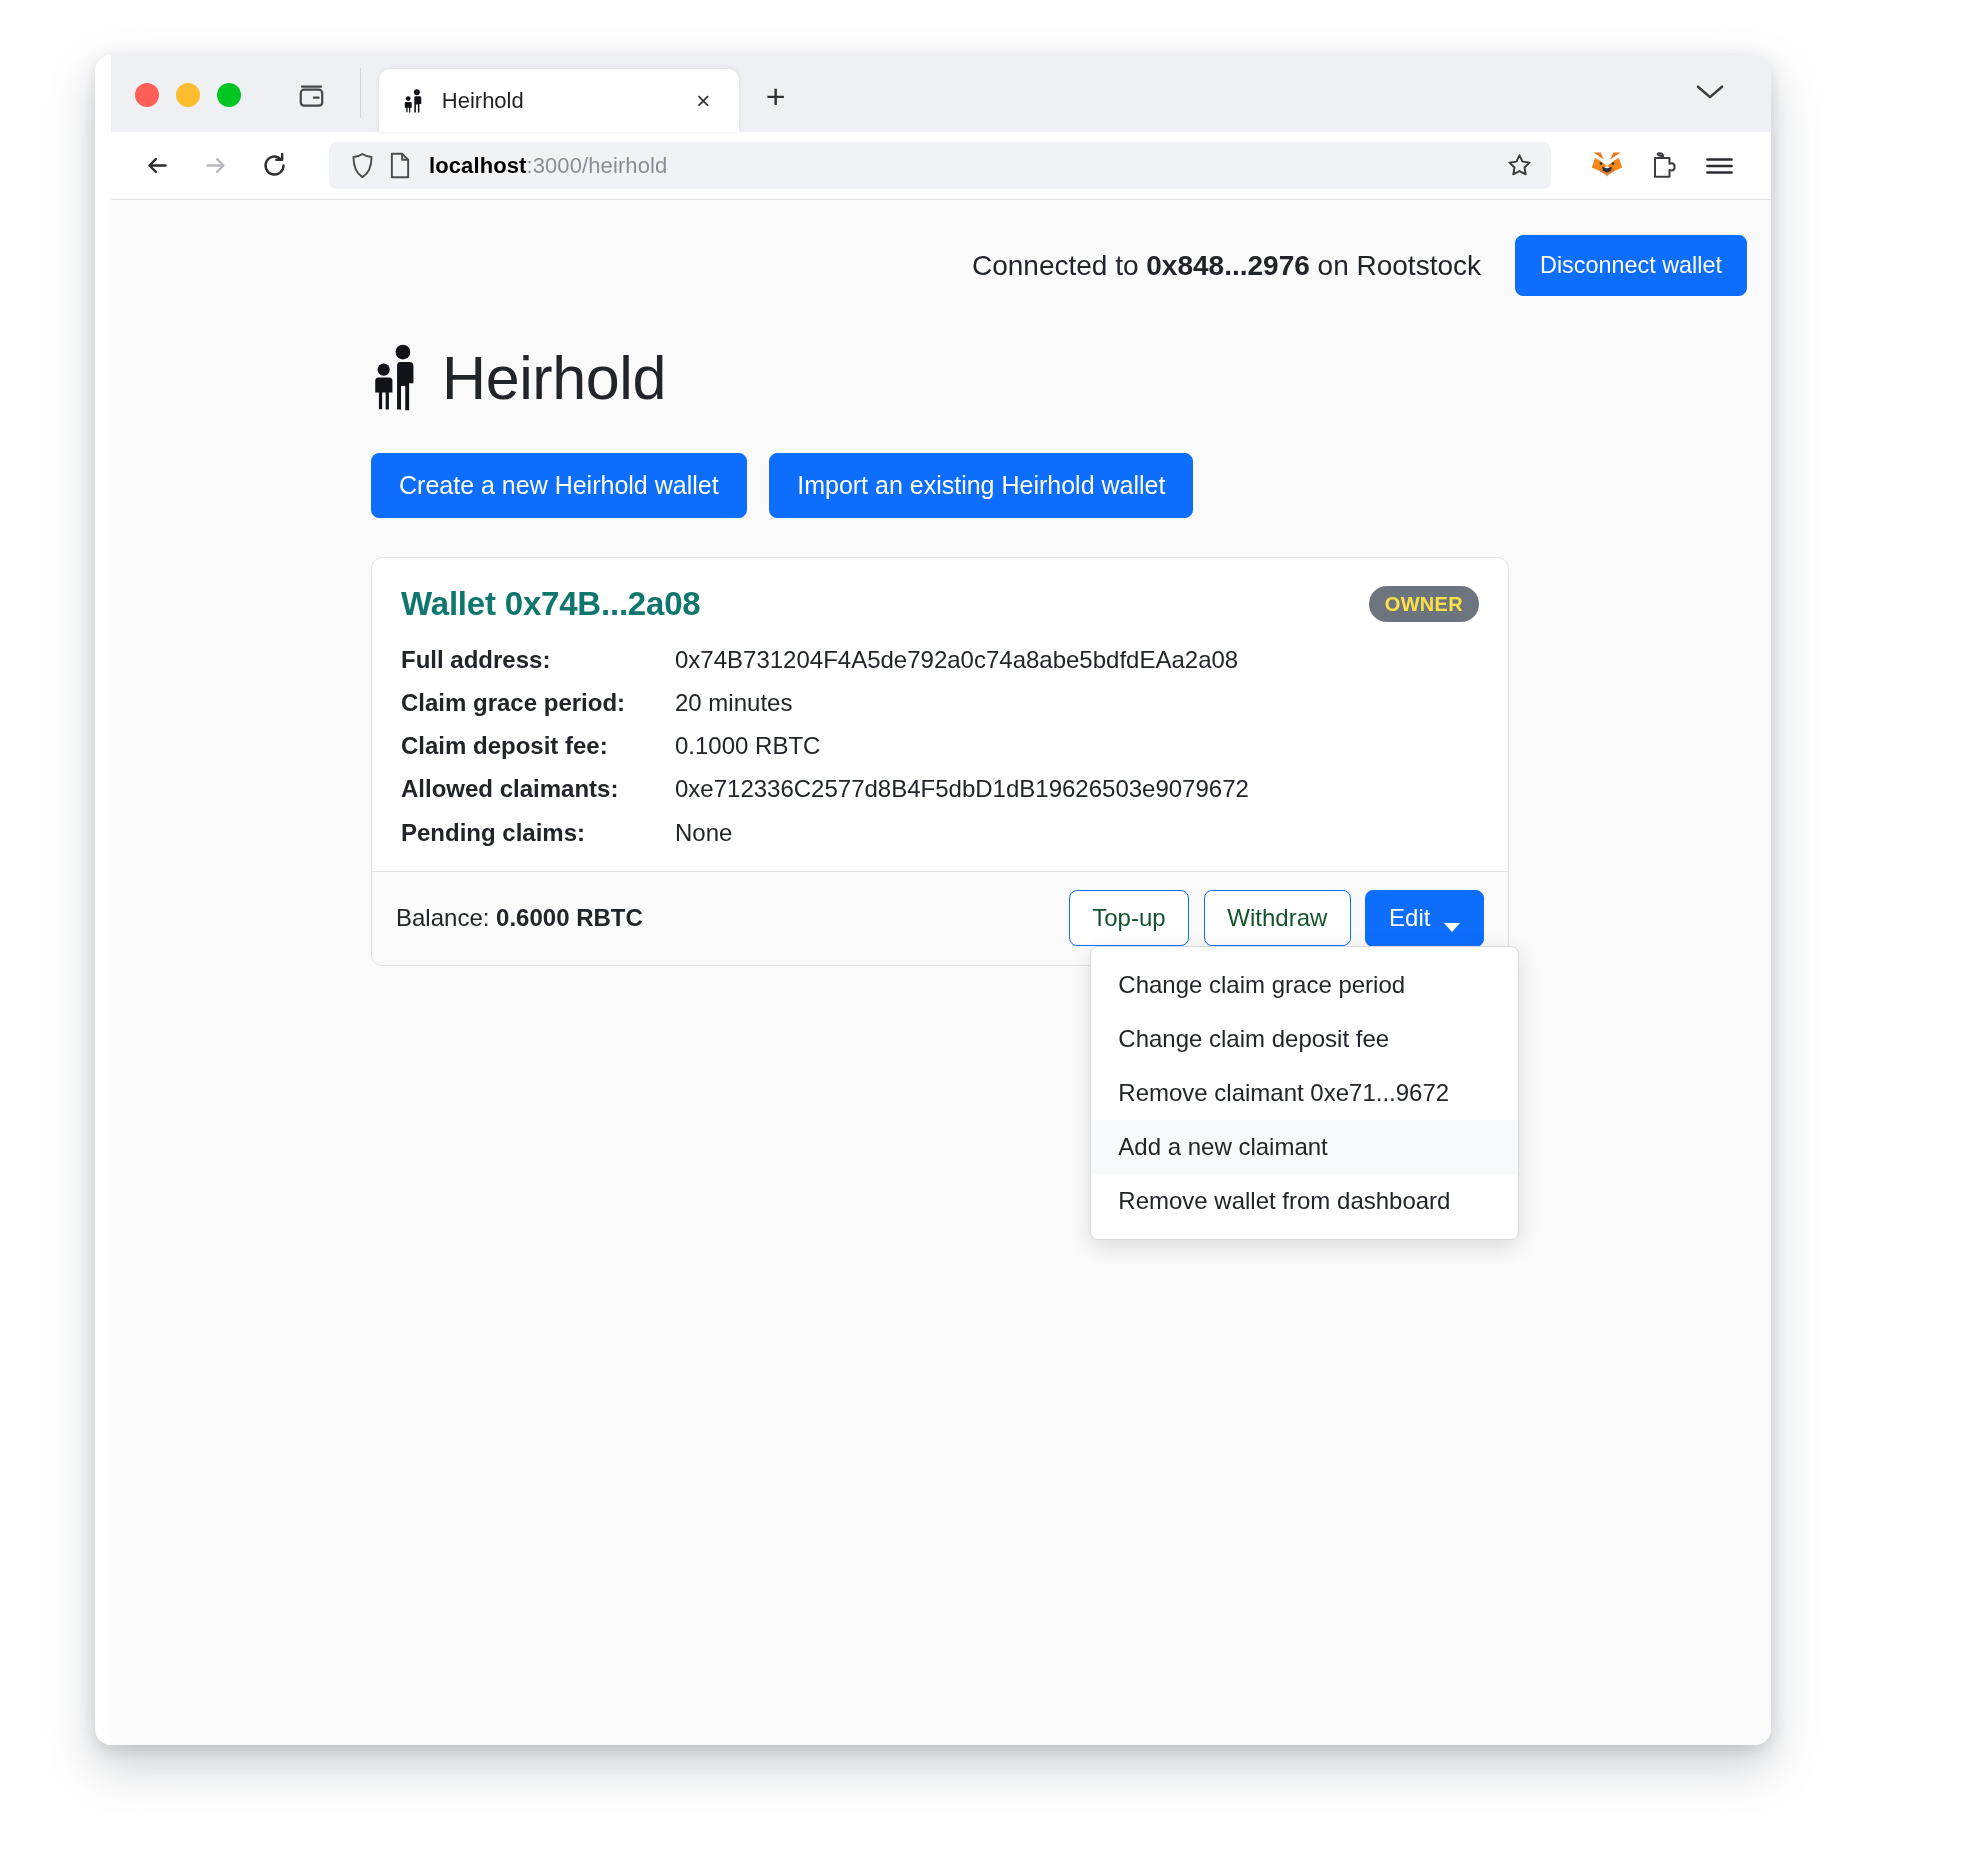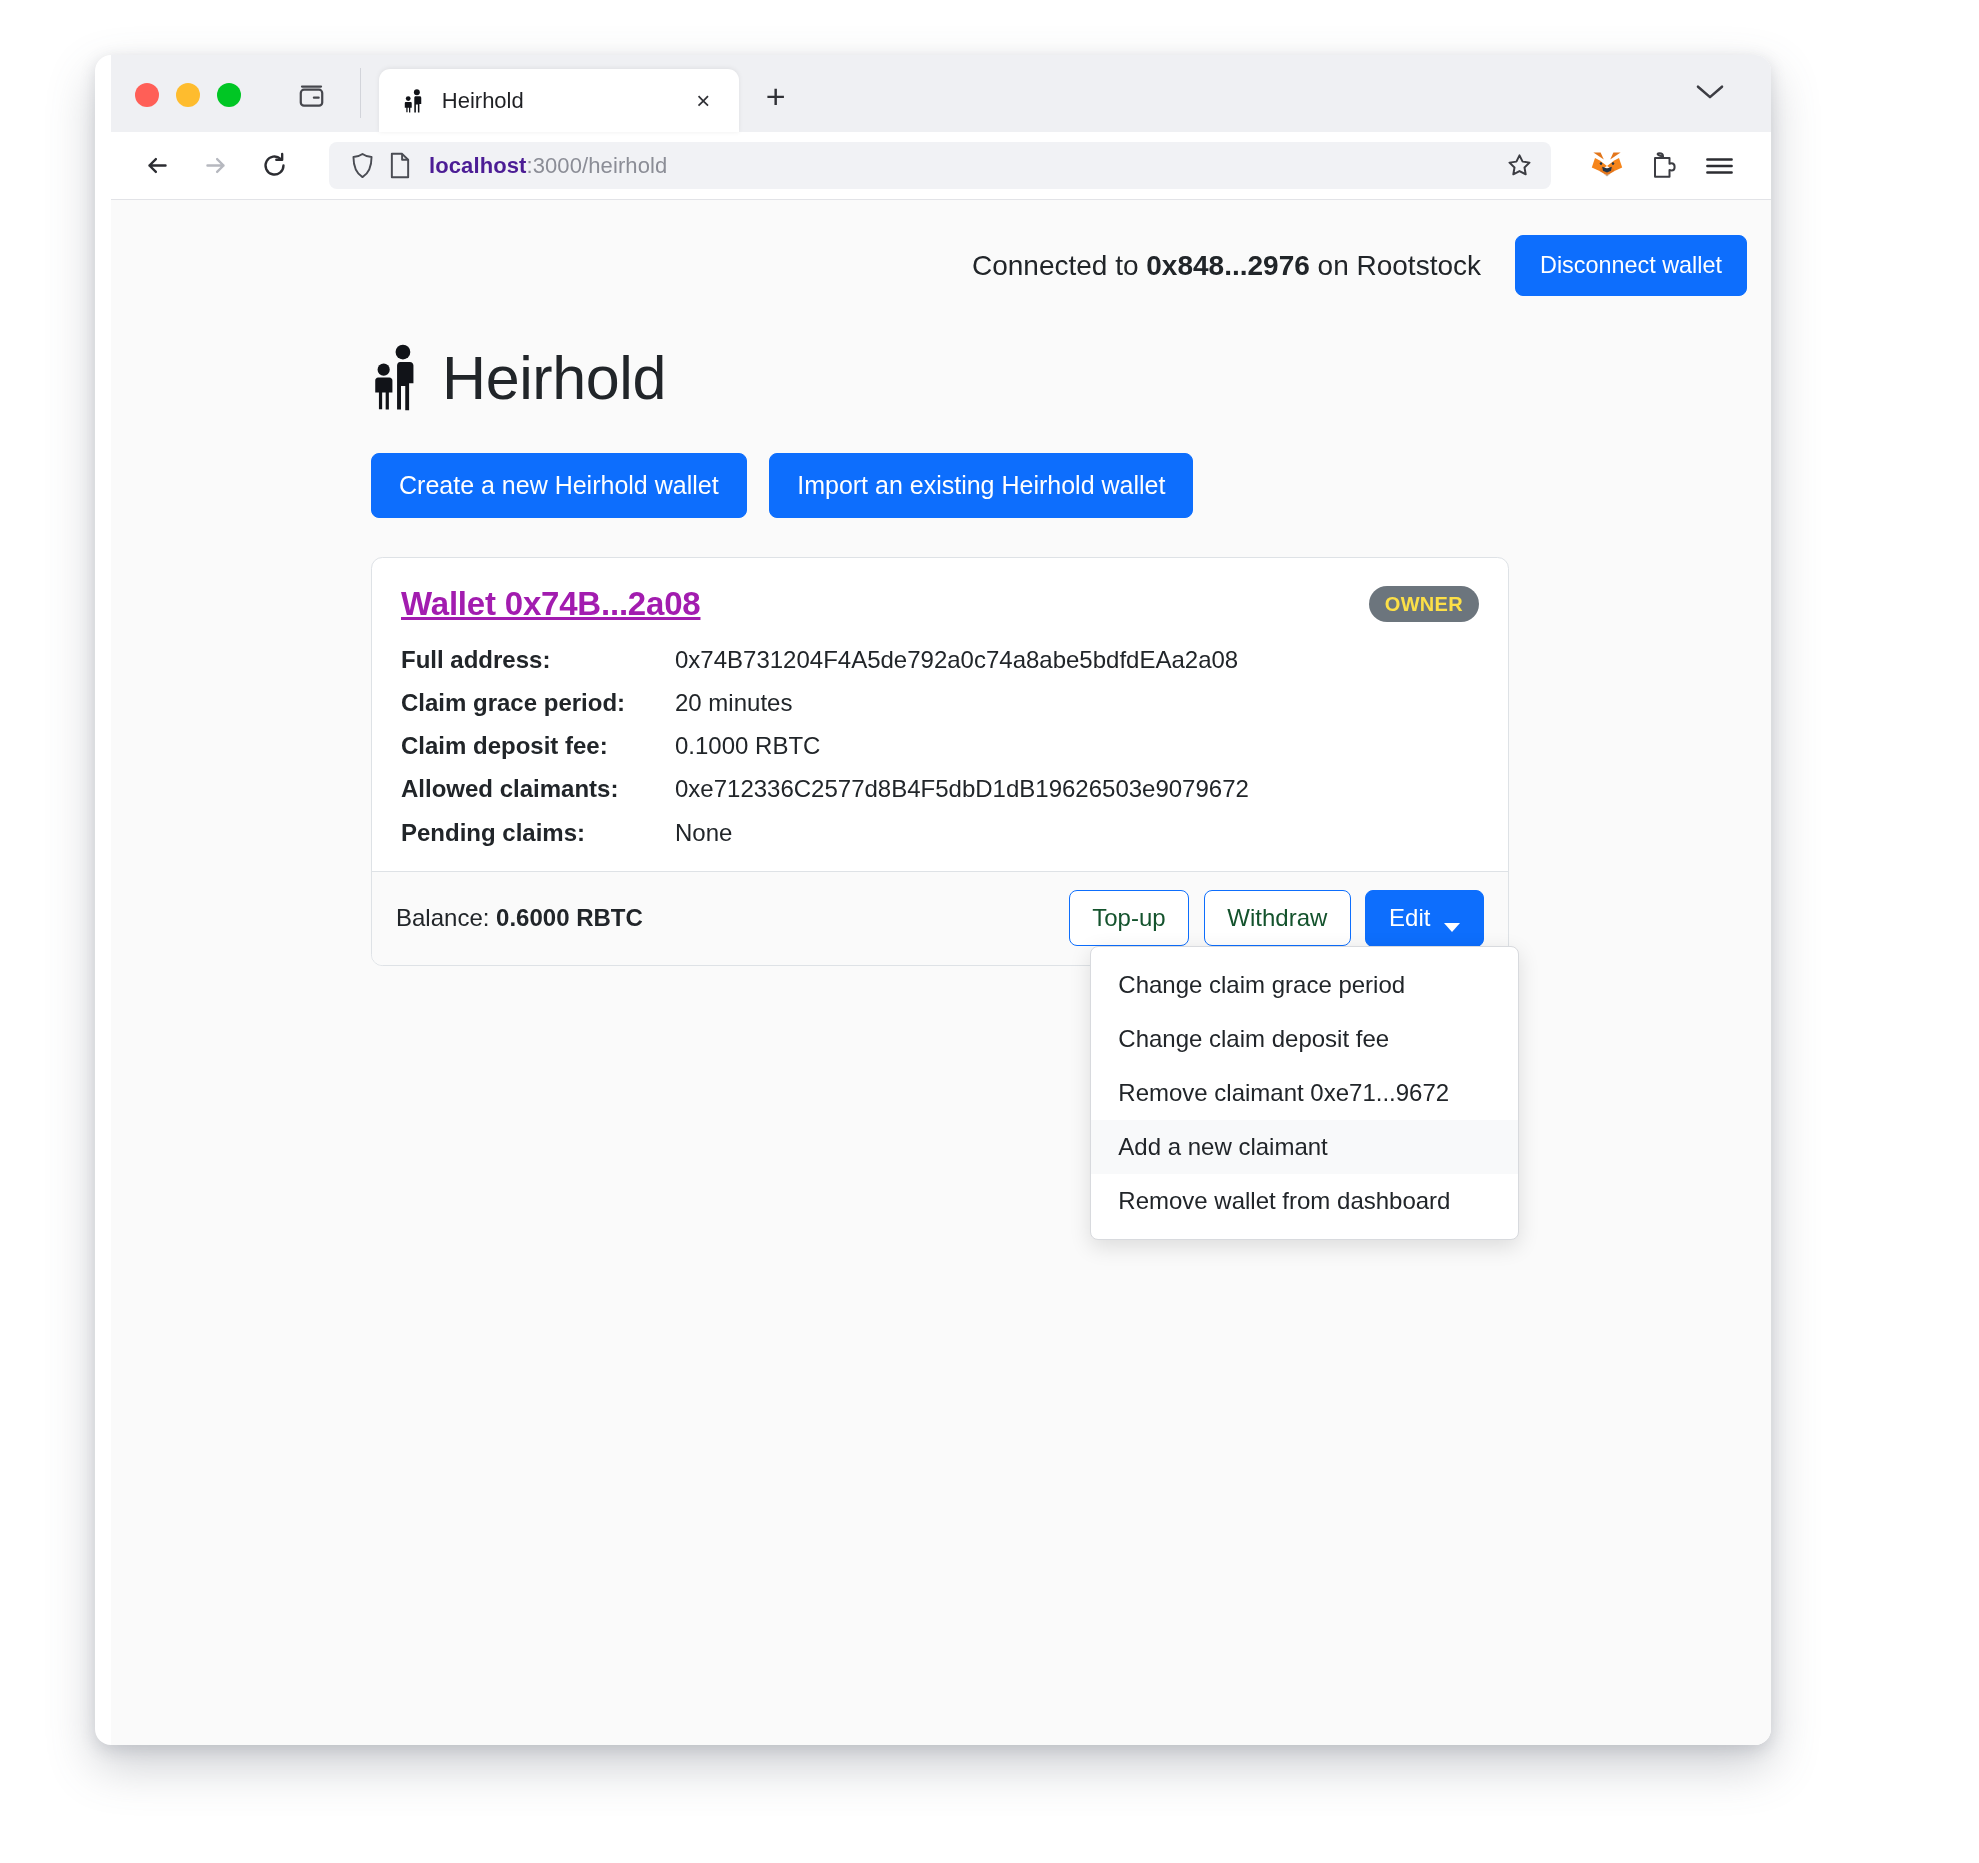--- a/index.html
+++ b/index.html
@@ -132,21 +132,21 @@
     margin: 0 22.6px 0 18px;
   }
   .urlbar .shield { margin-right: 14.5px; display:flex; }
   .urlbar .pagedoc { margin-right: 18px; display:flex; }
   .url-text {
     flex: 1 1 auto;
     font-size: 22px;
     color: #8b8d96;
     letter-spacing: 0.1px;
   }
-  .url-text b { color: #4c1d95; font-weight: 700; }
+  .url-text b { color: #000000; font-weight: 700; }
   .star-btn {
     width: 42px; height: 42px;
     display: flex; align-items: center; justify-content: center;
     margin-right: 3.2px;
   }
   .ext-icon {
     width: 45px; height: 45px;
     display: flex; align-items: center; justify-content: center;
     margin-left: 11.3px;
   }
@@ -234,23 +234,22 @@
   }
   .card-body { padding: 27px 29px 24px 29px; }
   .card-head {
     display: flex;
     align-items: center;
     justify-content: space-between;
   }
   .card-title {
     font-size: 33px;
     font-weight: 700;
-    color: #a21caf;
+    color: #0f766e;
     letter-spacing: -0.2px;
-    text-decoration: underline;
   }
   .badge-owner {
     background: #6c757d;
     color: #fde047;
     font-size: 20px;
     font-weight: 700;
     letter-spacing: 0.3px;
     padding: 8px 16px;
     border-radius: 805px;
     line-height: 1;

